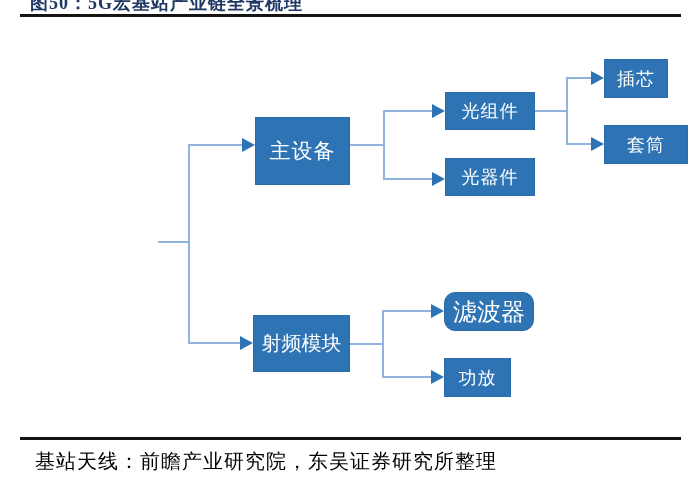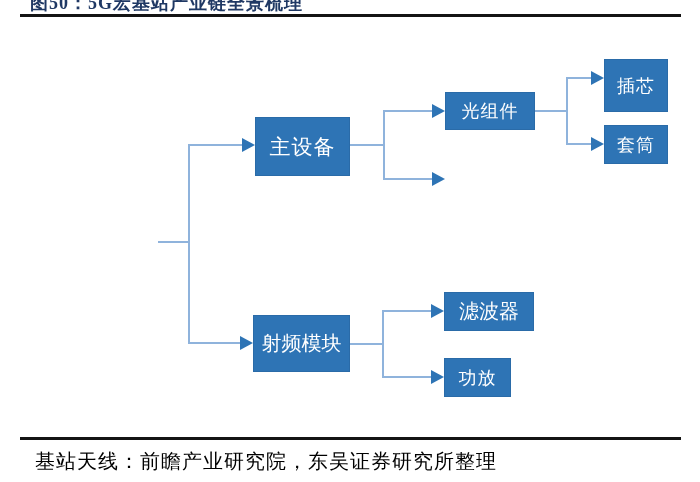--- a/index.html
+++ b/index.html
@@ -31,28 +31,28 @@
     position:absolute;
     display:flex;align-items:center;justify-content:center;
     background:var(--node-fill,#2E74B5);
     border:1px solid var(--node-border,#2A6BA8);
     color:var(--node-text,#ffffff);
     letter-spacing:1px;
     white-space:nowrap;
     box-sizing:border-box;
   }
   .node-hongjizhan   {left:40px; top:208px;width:118px;height:69px;font-size:24px;}
-  .node-zhushebei    {left:255px;top:117px;width:95px; height:59px;font-size:21px;}
+  .node-zhushebei    {left:255px;top:117px;width:95px; height:68px;font-size:21px;}
   .node-jizhantianxian{left:253px;top:220px;width:99px;height:48px;font-size:19px;letter-spacing:0;}
   .node-shepinmokuai {left:253px;top:315px;width:97px; height:57px;font-size:20px;letter-spacing:0;}
   .node-guangzujian  {left:445px;top:92px; width:90px; height:38px;font-size:18px;}
   .node-guangqijian  {left:445px;top:158px;width:90px; height:38px;font-size:18px;}
-  .node-chaxin       {left:604px;top:59px; width:64px; height:53px;font-size:18px;}
-  .node-taotong      {left:604px;top:125px;width:64px; height:39px;font-size:18px;}
-  .node-lvboqi       {left:444px;top:292px;width:90px; height:39px;font-size:20px;letter-spacing:0;}
+  .node-chaxin       {left:604px;top:59px; width:64px; height:39px;font-size:18px;}
+  .node-taotong      {left:604px;top:125px;width:84px; height:39px;font-size:18px;}
+  .node-lvboqi       {left:444px;top:292px;width:90px; height:39px;font-size:24px;letter-spacing:0;border-radius:11px;}
   .node-gongfang     {left:444px;top:358px;width:67px; height:39px;font-size:18px;}
   .line{
     position:absolute;
     background:var(--connector-color,#8FB3DC);
   }
   .arrow{
     position:absolute;
     width:0;height:0;
     border-top:7px solid transparent;
     border-bottom:7px solid transparent;
@@ -73,20 +73,21 @@
 <div class="page" style="--node-fill: #2E74B5; --node-border: #2A6BA8; --node-text: #FFFFFF; --connector-color: #8FB3DC; --arrow-color: #2E74B5; --title-color: #1F3864; --rule-color: #141414;">
 
   <div class="figure-title">图50：5G宏基站产业链全景梳理</div>
 
   <div class="rule rule-top"></div>
   <div class="rule rule-bottom"></div>
 
   <div class="node node-zhushebei">主设备</div>
   <div class="node node-guangzujian">光组件</div>
   <div class="node node-shepinmokuai">射频模块</div>
+  <div class="node node-guangqijian">光器件</div>
   <div class="node node-chaxin">插芯</div>
   <div class="node node-taotong">套筒</div>
   <div class="node node-lvboqi">滤波器</div>
   <div class="node node-gongfang">功放</div>
 
   <div class="line" style="left:158px;top:241px;width:31px;height:2px;"></div>
   <div class="line" style="left:188px;top:144px;width:2px;height:200px;"></div>
   <div class="line" style="left:188px;top:144px;width:54px;height:2px;"></div>
   <div class="arrow" style="left:242px;top:138px;"></div>
   <div class="line" style="left:188px;top:342px;width:53px;height:2px;"></div>

